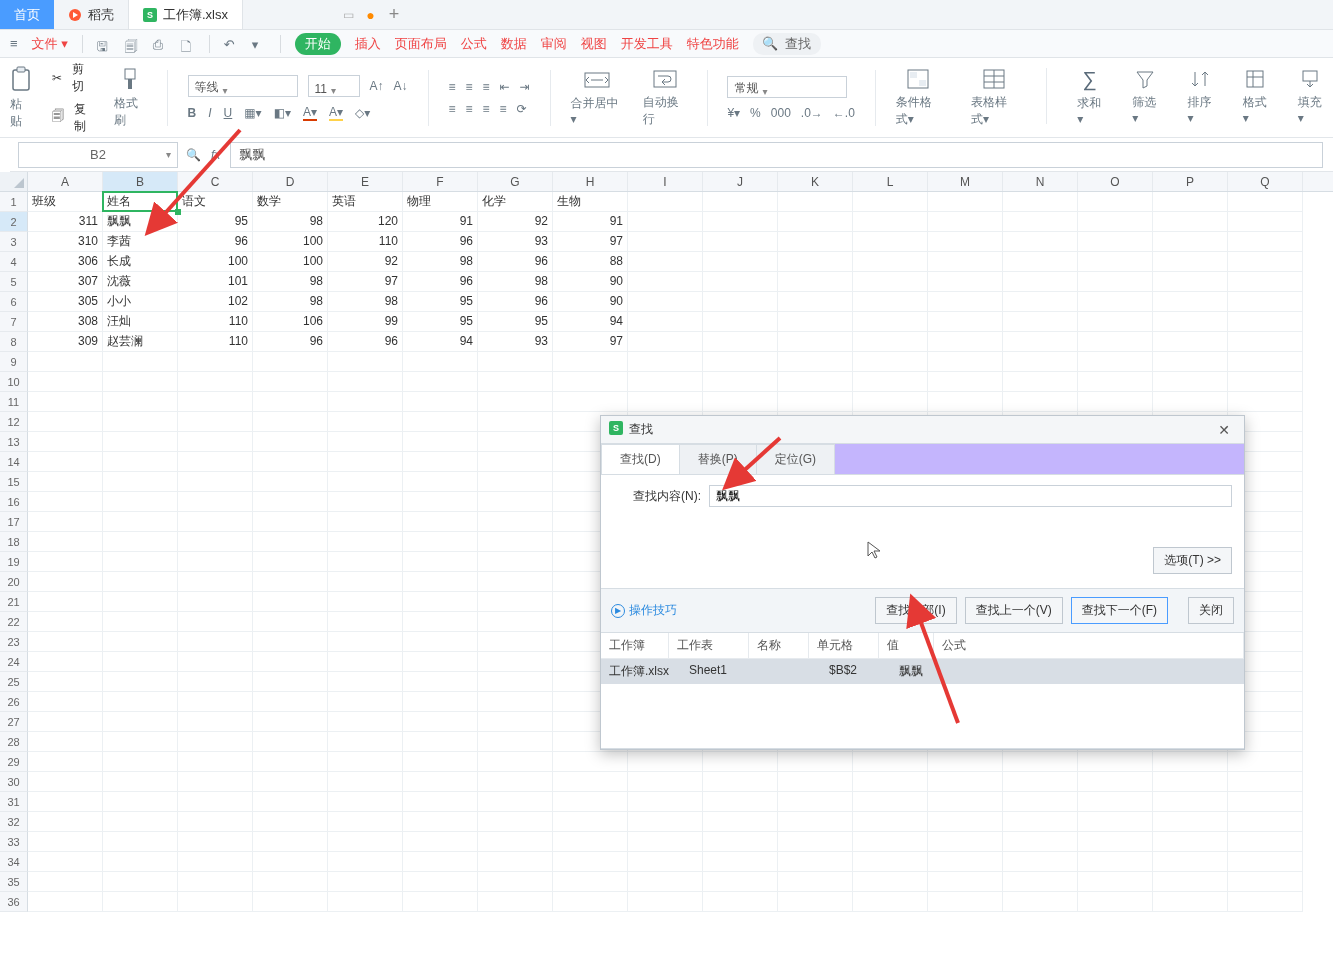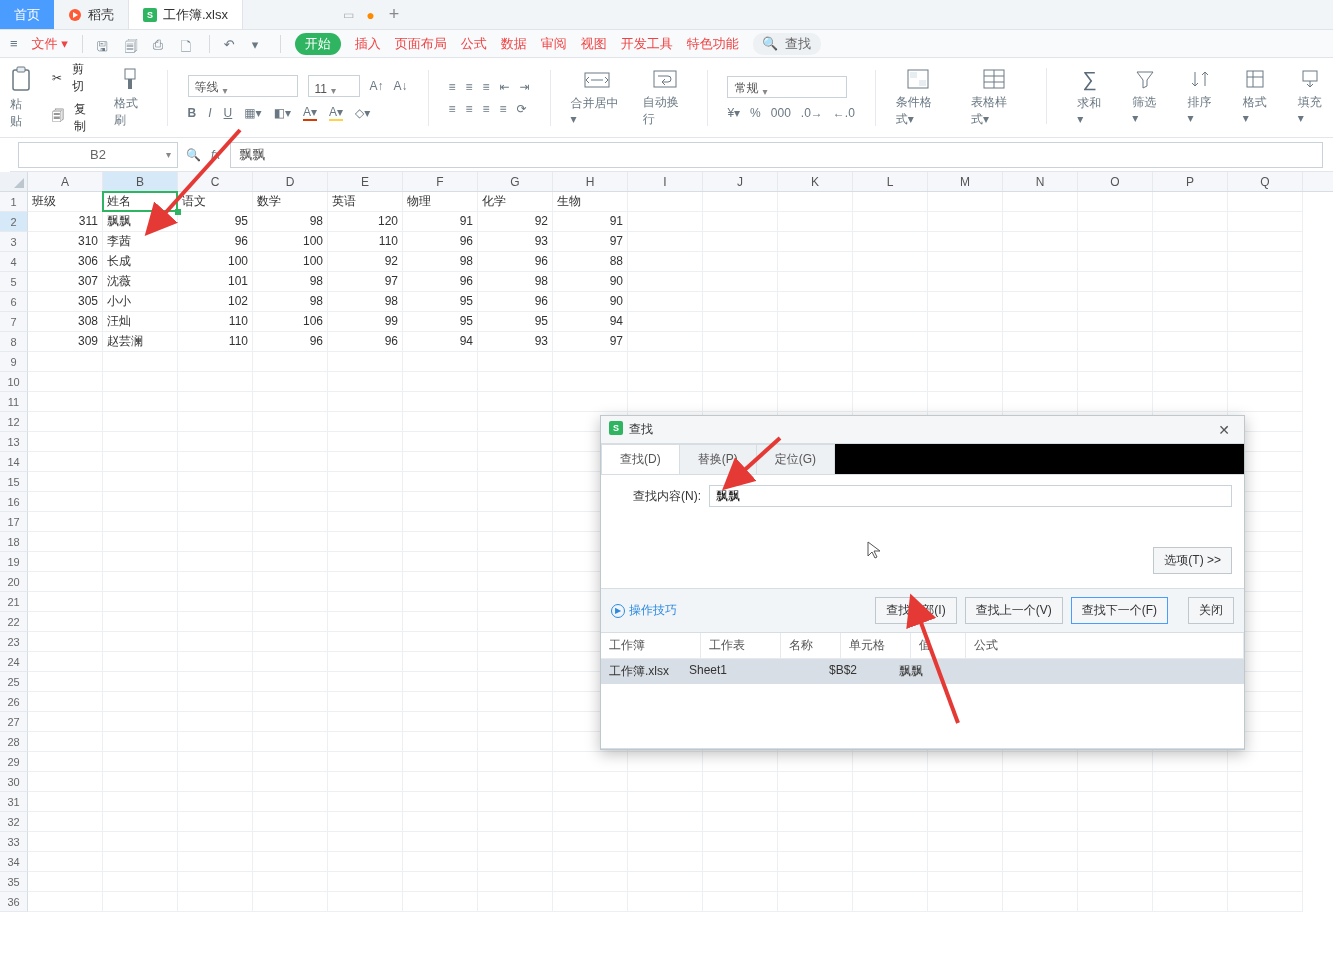--- a/index.html
+++ b/index.html
@@ -55,35 +55,35 @@
   .cell { width:75px; height:20px; border-right:1px solid #ecf0f3; border-bottom:1px solid #ecf0f3; padding:0 4px; font-size:12px; line-height:19px; overflow:hidden; white-space:nowrap;}
   .cell.num { text-align:right; }
   .cell.txt { text-align:left; }
   .active-cell-ring { position:absolute; border:2px solid #2fb561; pointer-events:none; }
   .handle { position:absolute; width:6px; height:6px; background:#2fb561; }
 
   
   .dialog { position:absolute; left:600px; top:415px; width:645px; background:#f4f6f8; border:1px solid #bfc7cf; box-shadow:0 4px 14px rgba(0,0,0,.25); font-size:12px;}
   .dialog-title { height:28px; display:flex; align-items:center; padding:0 8px; gap:6px; border-bottom:1px solid #d6dde3;}
   .dialog-title .close { margin-left:auto; font-size:14px; color:#555; padding:2px 6px; cursor:default;}
-  .dtabs { display:flex; border-bottom:1px solid #d6dde3; background:#000000; }
+  .dtabs { display:flex; border-bottom:1px solid #d6dde3; background:#c4b5fd; }
   .dtab { padding:6px 18px; border:1px solid #d6dde3; border-bottom:none; margin-right:-1px; background:#eef1f4; color:#555;}
   .dtab.active { background:#fff; }
   .dbody { padding:10px 12px 8px 12px; background:#fff; }
   .field-row { display:flex; align-items:center; gap:8px;margin-left:20px; }
   .field-row input { flex:1; height:22px; border:1px solid #c9d1d9; padding:0 6px; font-size:12px;}
   .options-row { display:flex; justify-content:flex-end; padding:40px 0 6px 0;}
   .btn { border:1px solid #bfc7cf; background:#f4f6f8; padding:4px 10px; font-size:12px; color:#333;}
   .btn.hl { border:1px solid #4a9cff; }
   .action-row { background:#f2f5f8; padding:8px 10px; display:flex; align-items:center; gap:8px; border-top:1px solid #d6dde3;}
   .action-row .spacer { flex:1; }
   .tips { color:#2b8adf; display:flex; align-items:center; gap:4px;}
   .results-head { display:flex; background:#fff; border-top:1px solid #d6dde3; border-bottom:1px solid #e6eaee;}
   .rh { padding:4px 8px; border-right:1px solid #e6eaee; color:#555;}
-  .rh.c1{width:100px}.rh.c2{width:80px}.rh.c3{width:60px}.rh.c4{width:70px}.rh.c5{width:55px}.rh.c6{flex:1}
+  .rh.c1{width:68px}.rh.c2{width:80px}.rh.c3{width:60px}.rh.c4{width:70px}.rh.c5{width:55px}.rh.c6{flex:1}
   .results-row { display:flex; background:#d8dee5; }
   .rc { padding:4px 8px; }
   .rc.c1{width:80px}.rc.c2{width:80px}.rc.c3{width:60px}.rc.c4{width:70px}.rc.c5{width:55px}.rc.c6{flex:1}
   .results-body { height:90px; background:#fff; border-bottom:1px solid #d6dde3;}
   .status-row { padding:6px 10px; background:#f9fbfc; color:#555;}
 
   
   .arrow { position:absolute; pointer-events:none; }
 
   .cursor-ico { position:absolute; left:866px; top:540px; }

